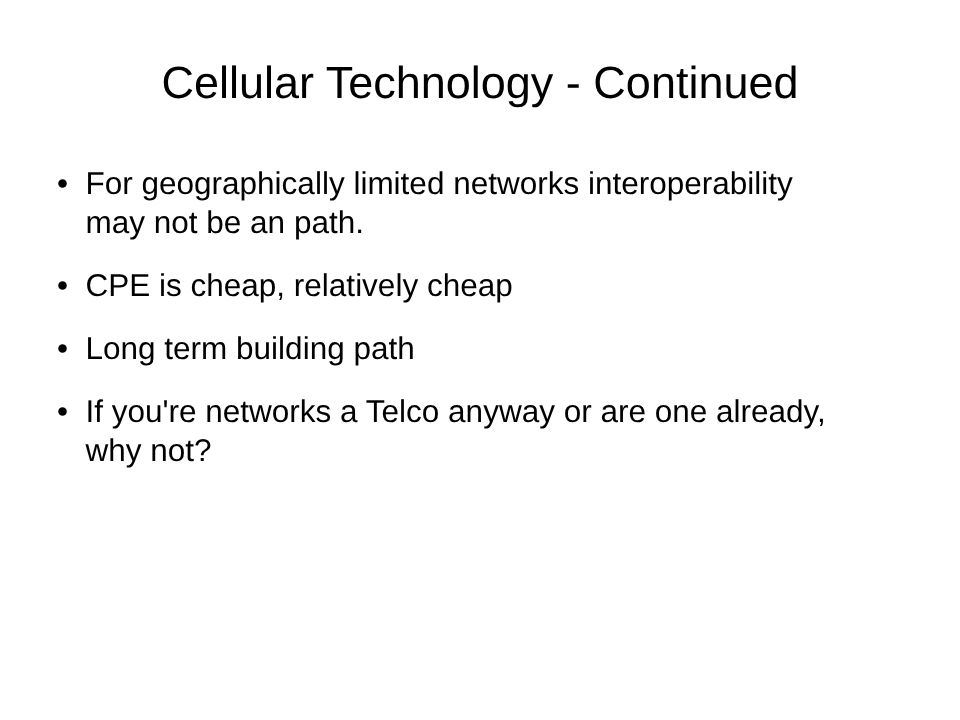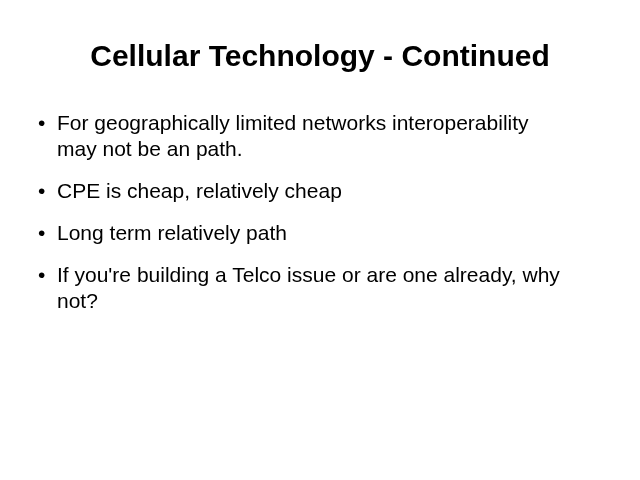--- a/index.html
+++ b/index.html
@@ -20,21 +20,21 @@
     -webkit-font-smoothing: antialiased;
   }
 
   .slide-title {
     position: absolute;
     top: 38px;
     left: 0;
     width: 640px;
     text-align: center;
     font-size: 30px;
-    font-weight: bold;
+    font-weight: normal;
     line-height: 36px;
     letter-spacing: 0px;
     color: #000000;
     margin: 0;
     white-space: nowrap;
   }
 
   .bullet-list {
     position: absolute;
     top: 110px;
@@ -89,23 +89,23 @@
       <span class="bullet-text">For geographically limited networks interoperability may not be an path.</span>
     </li>
 
     <li class="bullet-item">
       <span class="bullet-marker">•</span>
       <span class="bullet-text">CPE is cheap, relatively cheap</span>
     </li>
 
     <li class="bullet-item">
       <span class="bullet-marker">•</span>
-      <span class="bullet-text">Long term relatively path</span>
+      <span class="bullet-text">Long term building path</span>
     </li>
 
     <li class="bullet-item">
       <span class="bullet-marker">•</span>
-      <span class="bullet-text">If you're building a Telco issue or are one already, why not?</span>
+      <span class="bullet-text">If you're networks a Telco anyway or are one already, why not?</span>
     </li>
 
   </ul>
 
 </div>
 
 </body></html>

